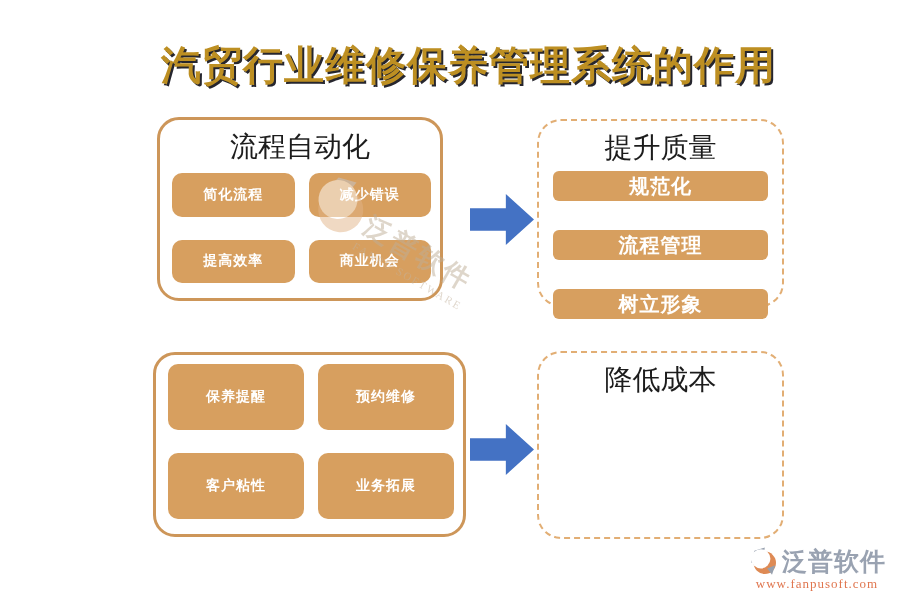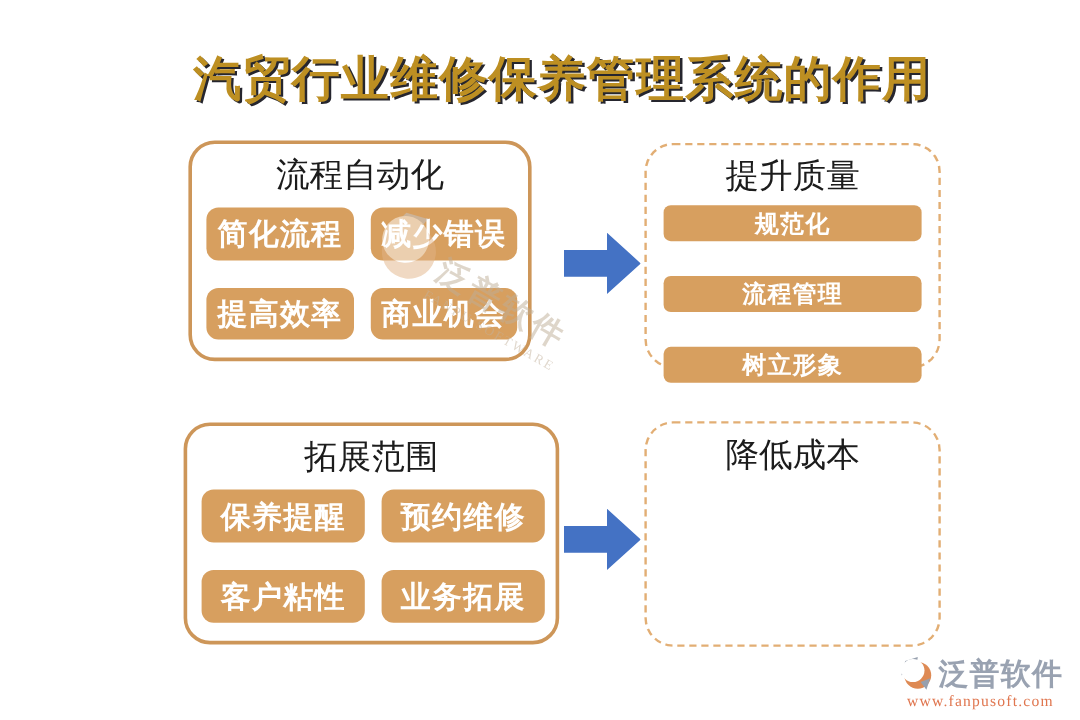--- a/index.html
+++ b/index.html
@@ -37,21 +37,21 @@
   .box-title{
     text-align:center;font-size:28px;color:#1c1c1c;padding-top:9px;line-height:1.25;
     white-space:nowrap;
   }
   .btn-grid{
     display:grid;grid-template-columns:1fr 1fr;gap:23px 14px;
     padding:9px 9px 15px 12px;flex:1;
   }
   .pill{
     background:var(--tan);border-radius:10px;color:#ffffff;font-weight:bold;
-    font-size:25px;display:flex;align-items:center;justify-content:center;
+    font-size:14px;display:flex;align-items:center;justify-content:center;
     letter-spacing:1px;white-space:nowrap;
   }
   .bar-stack{
     display:flex;flex-direction:column;gap:29px;padding:6px 14px 16px;flex:1;
   }
   .bar{
     background:var(--tan);border-radius:6px;color:#ffffff;font-weight:bold;
     font-size:20px;height:30px;flex:0 0 30px;display:flex;align-items:center;justify-content:center;
     letter-spacing:1px;white-space:nowrap;
   }
@@ -96,21 +96,20 @@
 <div class="dashed-box box-tr">
   <div class="box-title">提升质量</div>
   <div class="bar-stack">
     <div class="bar">规范化</div>
     <div class="bar">流程管理</div>
     <div class="bar">树立形象</div>
   </div>
 </div>
 
 <div class="solid-box box-bl">
-  <div class="box-title">拓展范围</div>
   <div class="btn-grid">
     <div class="pill">保养提醒</div>
     <div class="pill">预约维修</div>
     <div class="pill">客户粘性</div>
     <div class="pill">业务拓展</div>
   </div>
 </div>
 
 <div class="block-arrow arrow-bottom"></div>
 

